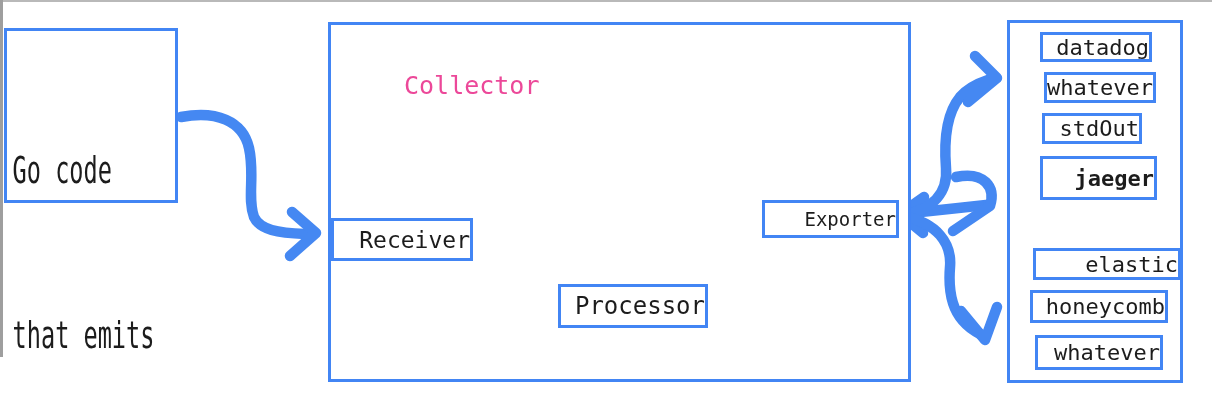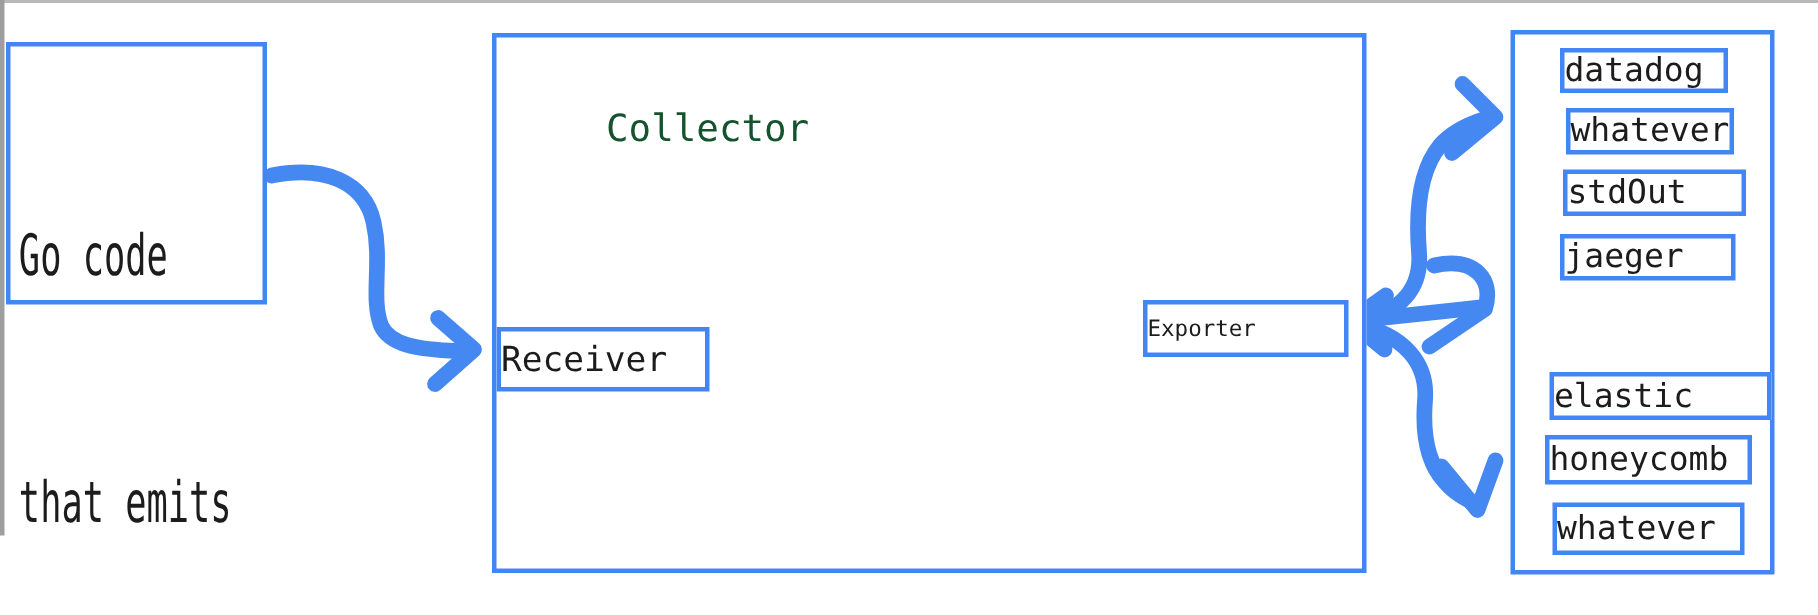--- a/index.html
+++ b/index.html
@@ -30,21 +30,21 @@
   .node {
     position: absolute;
     box-sizing: border-box;
     border: 3px solid #4285f4;
     background: #ffffff;
     color: #1c1c1c;
   }
   .label-node {
     display: flex;
     align-items: center;
-    justify-content: flex-start;
+    justify-content: flex-end;
     white-space: nowrap;
   }
   
   #source-box {
     left: 4px; top: 28px;
     width: 174px; height: 175px;
   }
   .source-text {
     padding: 2px 0 0 9px;
     font-size: 38px;
@@ -55,36 +55,36 @@
   }
   
   #collector-box {
     left: 328px; top: 22px;
     width: 583px; height: 360px;
   }
   #collector-title {
     position: absolute;
     left: 404px; top: 71px;
     font-size: 25px;
-    color: #14532d;
+    color: #ec4899;
     letter-spacing: 0px;
   }
   #receiver-box  { left: 331px; top: 218px; width: 142px; height: 43px; font-size: 23px; }
   #processor-box { left: 558px; top: 284px; width: 150px; height: 44px; font-size: 24px; }
-  #exporter-box  { left: 762px; top: 200px; width: 137px; height: 38px; font-size: 15px; }
+  #exporter-box  { left: 762px; top: 200px; width: 137px; height: 38px; font-size: 19px; }
   
   #dest-box {
     left: 1007px; top: 20px;
     width: 176px; height: 363px;
   }
   .dest-item { font-size: 22px; }
   #dest-0 { left: 1040px; top: 32px;  width: 112px; height: 30px; }
   #dest-1 { left: 1044px; top: 72px;  width: 112px; height: 31px; }
-  #dest-2 { left: 1042px; top: 113px; width: 122px; height: 31px; }
-  #dest-3 { left: 1040px; top: 156px; width: 117px; height: 31px; }
+  #dest-2 { left: 1042px; top: 113px; width: 100px; height: 31px; }
+  #dest-3 { left: 1040px; top: 156px; width: 117px; height: 44px; font-weight: bold; }
   #dest-4 { left: 1035px; top: 206px; width: 137px; height: 32px; }
   #dest-5 { left: 1033px; top: 248px; width: 148px; height: 32px; }
   #dest-6 { left: 1030px; top: 290px; width: 138px; height: 33px; }
   #dest-7 { left: 1035px; top: 335px; width: 128px; height: 35px; }
   #arrow-layer {
     position: absolute;
     left: 0; top: 0;
     width: 1212px; height: 410px;
     pointer-events: none;
   }
@@ -139,20 +139,23 @@
       
     </div>
   </div>
 
   <div class="node" id="collector-box"></div>
   <div id="collector-title">Collector</div>
 
   <div class="node label-node" id="receiver-box">
     <span>Receiver</span>
   </div>
+  <div class="node label-node" id="processor-box">
+    <span>Processor</span>
+  </div>
   <div class="node label-node" id="exporter-box">
     <span>Exporter</span>
   </div>
 
   <div class="node" id="dest-box"></div>
 
   <div class="node label-node dest-item" id="dest-0">
     <span>datadog</span>
   </div>
   <div class="node label-node dest-item" id="dest-1">

